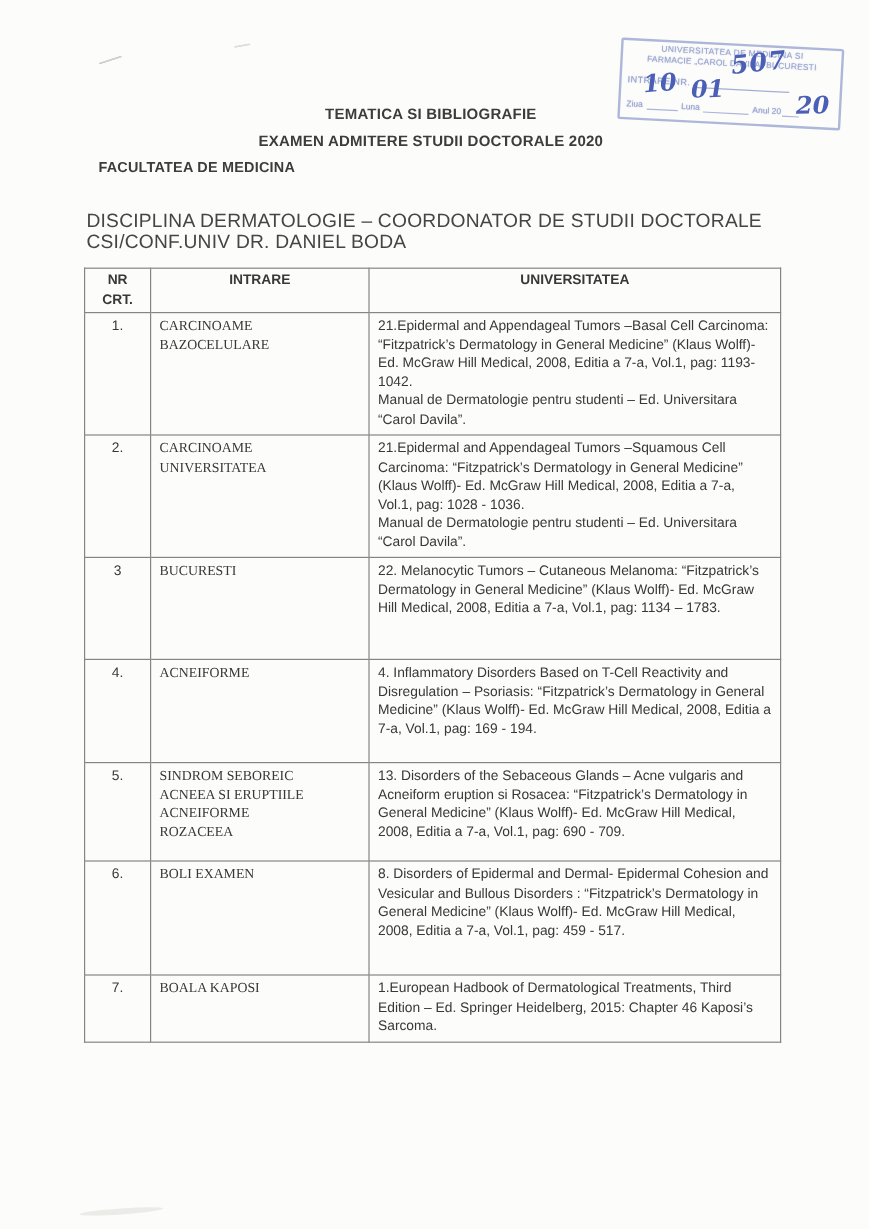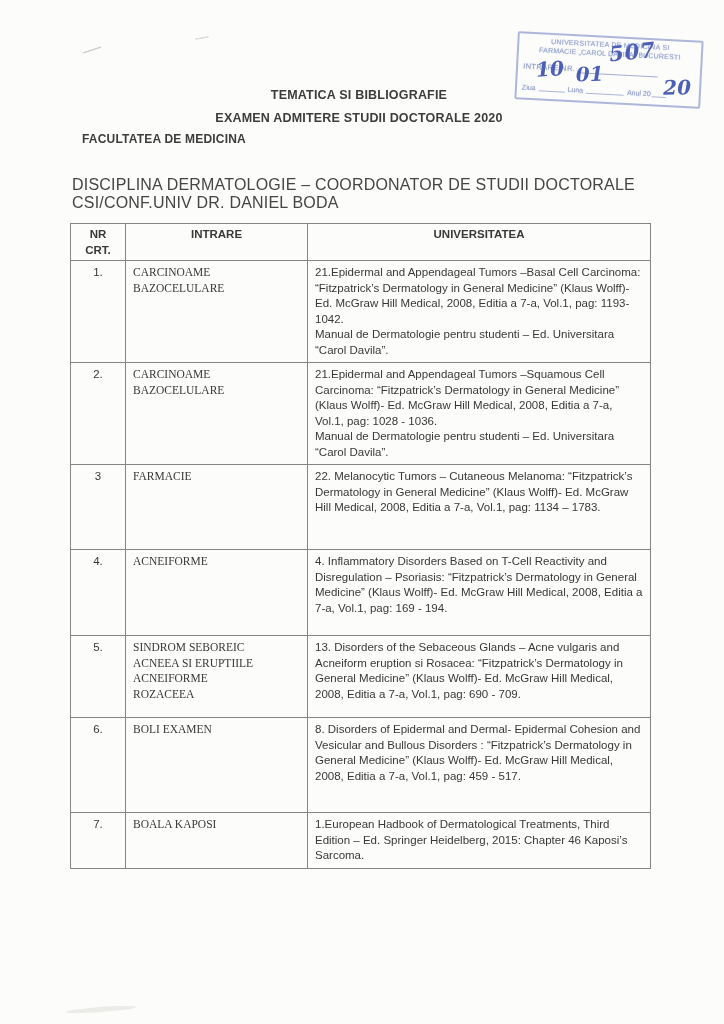--- a/index.html
+++ b/index.html
@@ -104,27 +104,27 @@
   </tr>
   <tr class="r0">
     <td class="nr-cell">1.</td>
     <td class="tem-cell">CARCINOAME BAZOCELULARE</td>
     <td class="bib-cell">21.Epidermal and Appendageal Tumors –Basal Cell Carcinoma: “Fitzpatrick’s Dermatology in General Medicine” (Klaus Wolff)- Ed. McGraw Hill Medical, 2008, Editia a 7-a, Vol.1, pag: 1193- 1042.
 Manual de Dermatologie pentru studenti – Ed. Universitara “Carol Davila”.</td>
   </tr>
   <tr class="r1">
     <td class="nr-cell">2.</td>
     <td class="tem-cell">CARCINOAME
-BAZOCELULARE</td>
+UNIVERSITATEA</td>
     <td class="bib-cell">21.Epidermal and Appendageal Tumors –Squamous Cell Carcinoma: “Fitzpatrick’s Dermatology in General Medicine” (Klaus Wolff)- Ed. McGraw Hill Medical, 2008, Editia a 7-a, Vol.1, pag: 1028 - 1036.
 Manual de Dermatologie pentru studenti – Ed. Universitara “Carol Davila”.</td>
   </tr>
   <tr class="r2">
     <td class="nr-cell">3</td>
-    <td class="tem-cell">FARMACIE</td>
+    <td class="tem-cell">BUCURESTI</td>
     <td class="bib-cell">22. Melanocytic Tumors – Cutaneous Melanoma: “Fitzpatrick’s Dermatology in General Medicine” (Klaus Wolff)- Ed. McGraw Hill Medical, 2008, Editia a 7-a, Vol.1, pag: 1134 – 1783.</td>
   </tr>
   <tr class="r3">
     <td class="nr-cell">4.</td>
     <td class="tem-cell">ACNEIFORME</td>
     <td class="bib-cell">4. Inflammatory Disorders Based on T-Cell Reactivity and Disregulation – Psoriasis: “Fitzpatrick’s Dermatology in General Medicine” (Klaus Wolff)- Ed. McGraw Hill Medical, 2008, Editia a 7-a, Vol.1, pag: 169 - 194.</td>
   </tr>
   <tr class="r4">
     <td class="nr-cell">5.</td>
     <td class="tem-cell">SINDROM SEBOREIC

